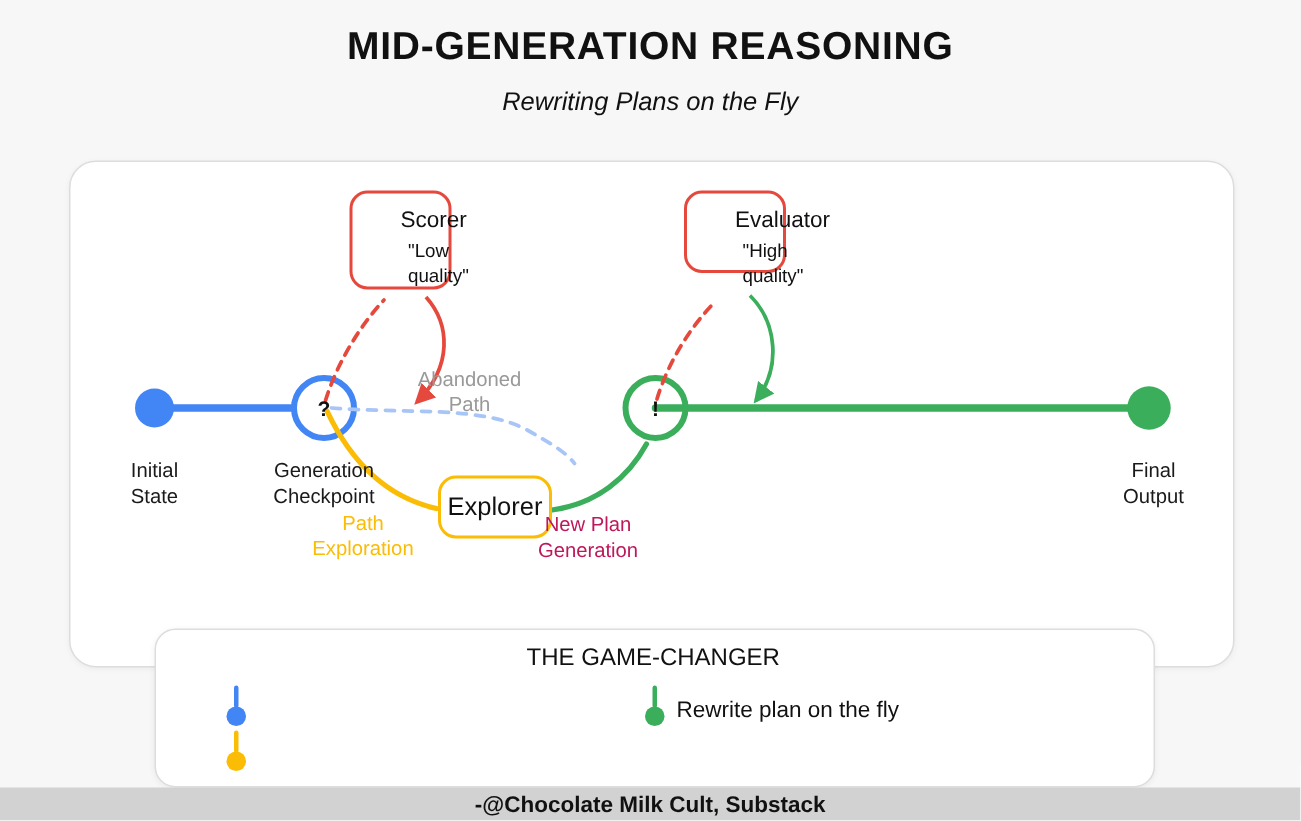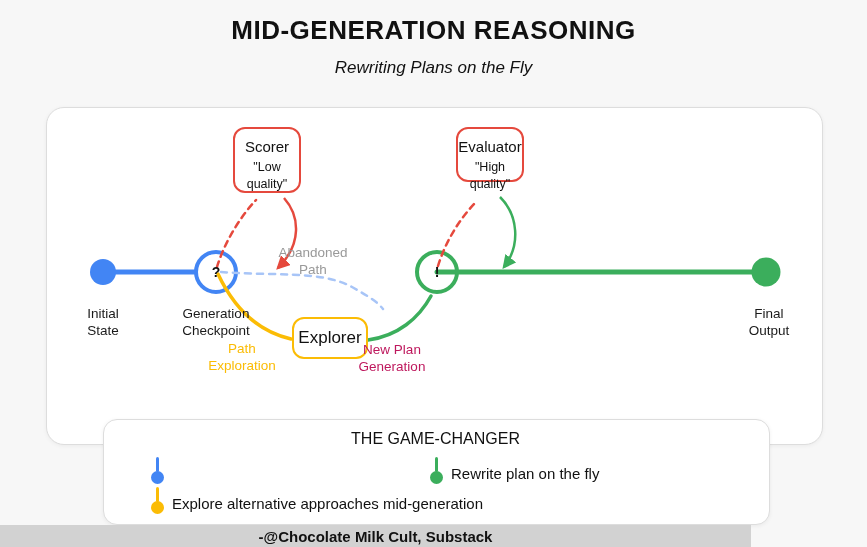--- a/index.html
+++ b/index.html
@@ -10,21 +10,21 @@
   .title{position:absolute;top:15px;left:0;width:867px;text-align:center;
     font-size:26px;font-weight:bold;letter-spacing:.5px;}
   .subtitle{position:absolute;top:58px;left:0;width:867px;text-align:center;
     font-size:17px;font-style:italic;}
   .main-card{position:absolute;left:46px;top:107px;width:775px;height:336px;
     background:#fff;border:1.5px solid #ddd;border-radius:18px;
     box-shadow:0 1px 4px rgba(0,0,0,.05);}
   svg.diagram{position:absolute;left:0;top:0;width:867px;height:547px;pointer-events:none;}
 
   .node-box{position:absolute;background:#fff;border-radius:12px;text-align:center;box-sizing:border-box;}
-  .box-red{border:2.5px solid #e5493d;}
+  .box-red{border:2.5px solid #e5493d;padding-left:32px;}
   .box-yellow{border:2.5px solid #fbbc05;}
   .scorer{left:233px;top:127px;width:68px;height:66px;}
   .evaluator{left:456px;top:127px;width:68px;height:55px;}
   .explorer{left:292px;top:317px;width:76px;height:42px;display:flex;align-items:center;justify-content:center;}
   .box-title{font-size:15px;margin-top:9px;}
   .explorer .box-title{margin-top:0;font-size:17px;}
   .box-quote{font-size:12.5px;line-height:17px;margin-top:4px;padding:0 5px;}
 
   .lbl{position:absolute;text-align:center;font-size:13.5px;line-height:17px;white-space:pre-line;}
   .lbl-dark{color:#1a1a1a;}
@@ -45,21 +45,21 @@
   .li-2{left:430px;top:457px;}
   .li-3{left:151px;top:487px;}
   .pin{width:13px;display:flex;flex-direction:column;align-items:center;}
   .pin .stem{width:3px;height:15px;border-radius:2px;}
   .pin .dot{width:13px;height:13px;border-radius:50%;margin-top:-1px;}
   .pin-blue .stem,.pin-blue .dot{background:#4285f4;}
   .pin-green .stem,.pin-green .dot{background:#3bae5c;}
   .pin-yellow .stem,.pin-yellow .dot{background:#fbbc05;}
   .legend-label{font-size:15px;white-space:nowrap;margin-bottom:2px;}
 
-  .attribution-bar{position:absolute;left:0;top:525px;width:751px;height:22px;
+  .attribution-bar{position:absolute;left:0;top:525px;width:867px;height:22px;
     background:#d2d2d2;display:flex;align-items:center;justify-content:center;
     font-size:15px;font-weight:bold;}
 </style>
 </head>
 <body>
 
 <div class="title">MID-GENERATION REASONING</div>
 <div class="subtitle">Rewriting Plans on the Fly</div>
 
 <div class="main-card"></div>
@@ -142,18 +142,17 @@
       <span class="stem"></span>
       <span class="dot"></span>
     </span>
   <span class="legend-label">Rewrite plan on the fly</span>
 </div>
 <div class="legend-item li-3">
   <span class="pin pin-yellow">
       <span class="stem"></span>
       <span class="dot"></span>
     </span>
-  <span class="legend-label">Explore alternative approaches mid-generation</span>
 </div>
 
 <div class="attribution-bar">
   <span>-@Chocolate Milk Cult, Substack</span>
 </div>
 
 </body></html>

